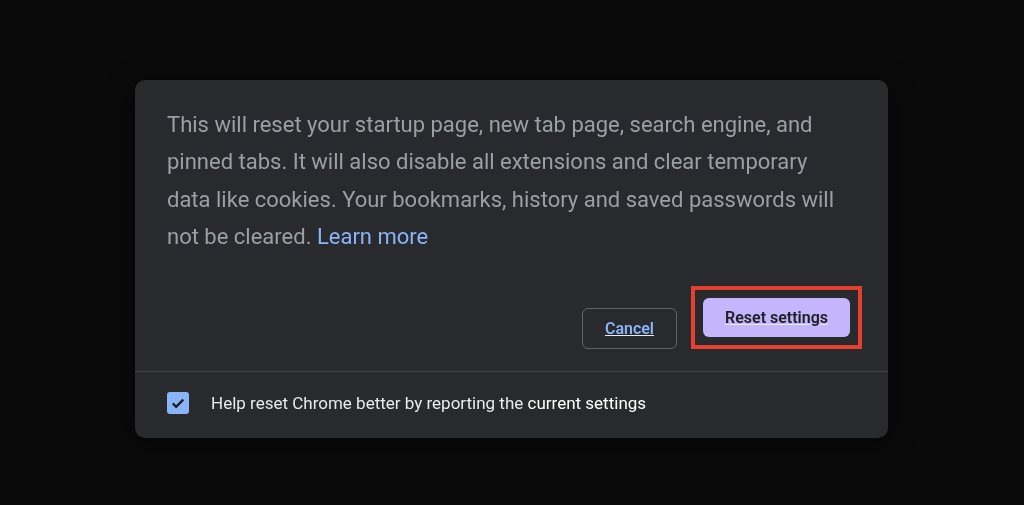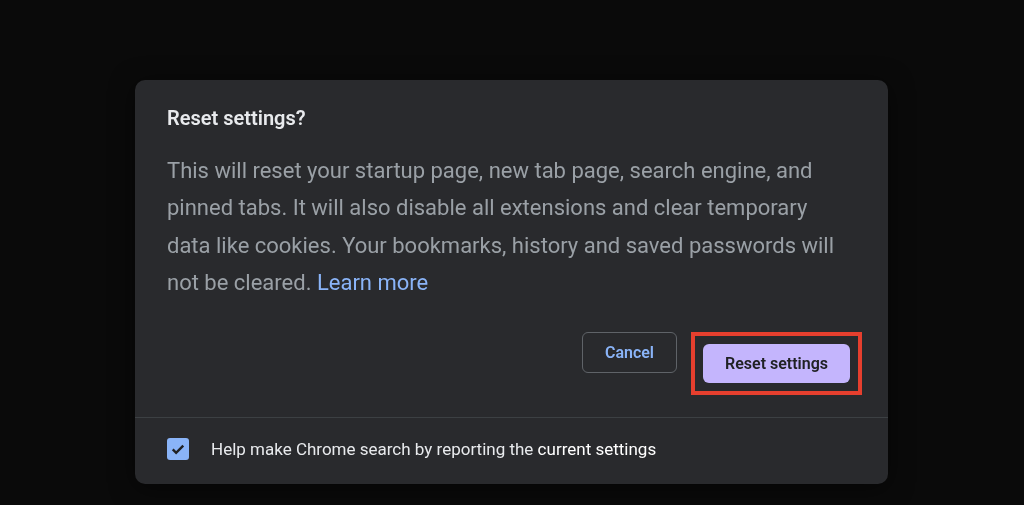--- a/index.html
+++ b/index.html
@@ -36,24 +36,25 @@
     line-height: 1.7;
     color: #9aa0a6;
   }
   .dialog-desc a.link {
     color: #8ab4f8;
     text-decoration: none;
   }
   .button-row {
     display: flex;
     justify-content: flex-end;
-    align-items: flex-start;
+    align-items: flex-end;
     gap: 0;
     margin-top: 30px;
     padding-right: 0;
+    text-decoration: underline;
   }
   .btn {
     font-size: 16px;
     font-weight: 600;
     border-radius: 6px;
     padding: 10px 22px;
     cursor: pointer;
     font-family: inherit;
   }
   .btn-cancel {
@@ -106,35 +107,34 @@
   .footer-text a.link {
     color: #ffffff;
     text-decoration: none;
   }
 </style>
 </head>
 <body>
 
 <div class="dialog">
   <div class="dialog-body">
-    <div class="dialog-title">Reset settings?</div>
     <div class="dialog-desc">
       <span>This will reset your startup page, new tab page, search engine, and pinned tabs. It will also disable all extensions and clear temporary data like cookies. Your bookmarks, history and saved passwords will not be cleared. </span><a href="#" class="link">Learn more</a>
     </div>
     <div class="button-row">
       <button class="btn btn-cancel">Cancel</button>
       <span class="highlight-box">
         <button class="btn btn-primary">Reset settings</button>
       </span>
     </div>
   </div>
   <hr class="divider">
   <div class="footer-row">
     <div class="checkbox">
       <svg viewBox="0 0 24 24">
           <path fill="none" stroke="#202124" stroke-width="3.2" d="M5 12.5l4.5 4.5L19 7.5"></path>
         </svg>
     </div>
     <div class="footer-text">
-      <span>Help make Chrome search by reporting the </span><a href="#" class="link">current settings</a>
+      <span>Help reset Chrome better by reporting the </span><a href="#" class="link">current settings</a>
     </div>
   </div>
 </div>
 
 </body></html>

